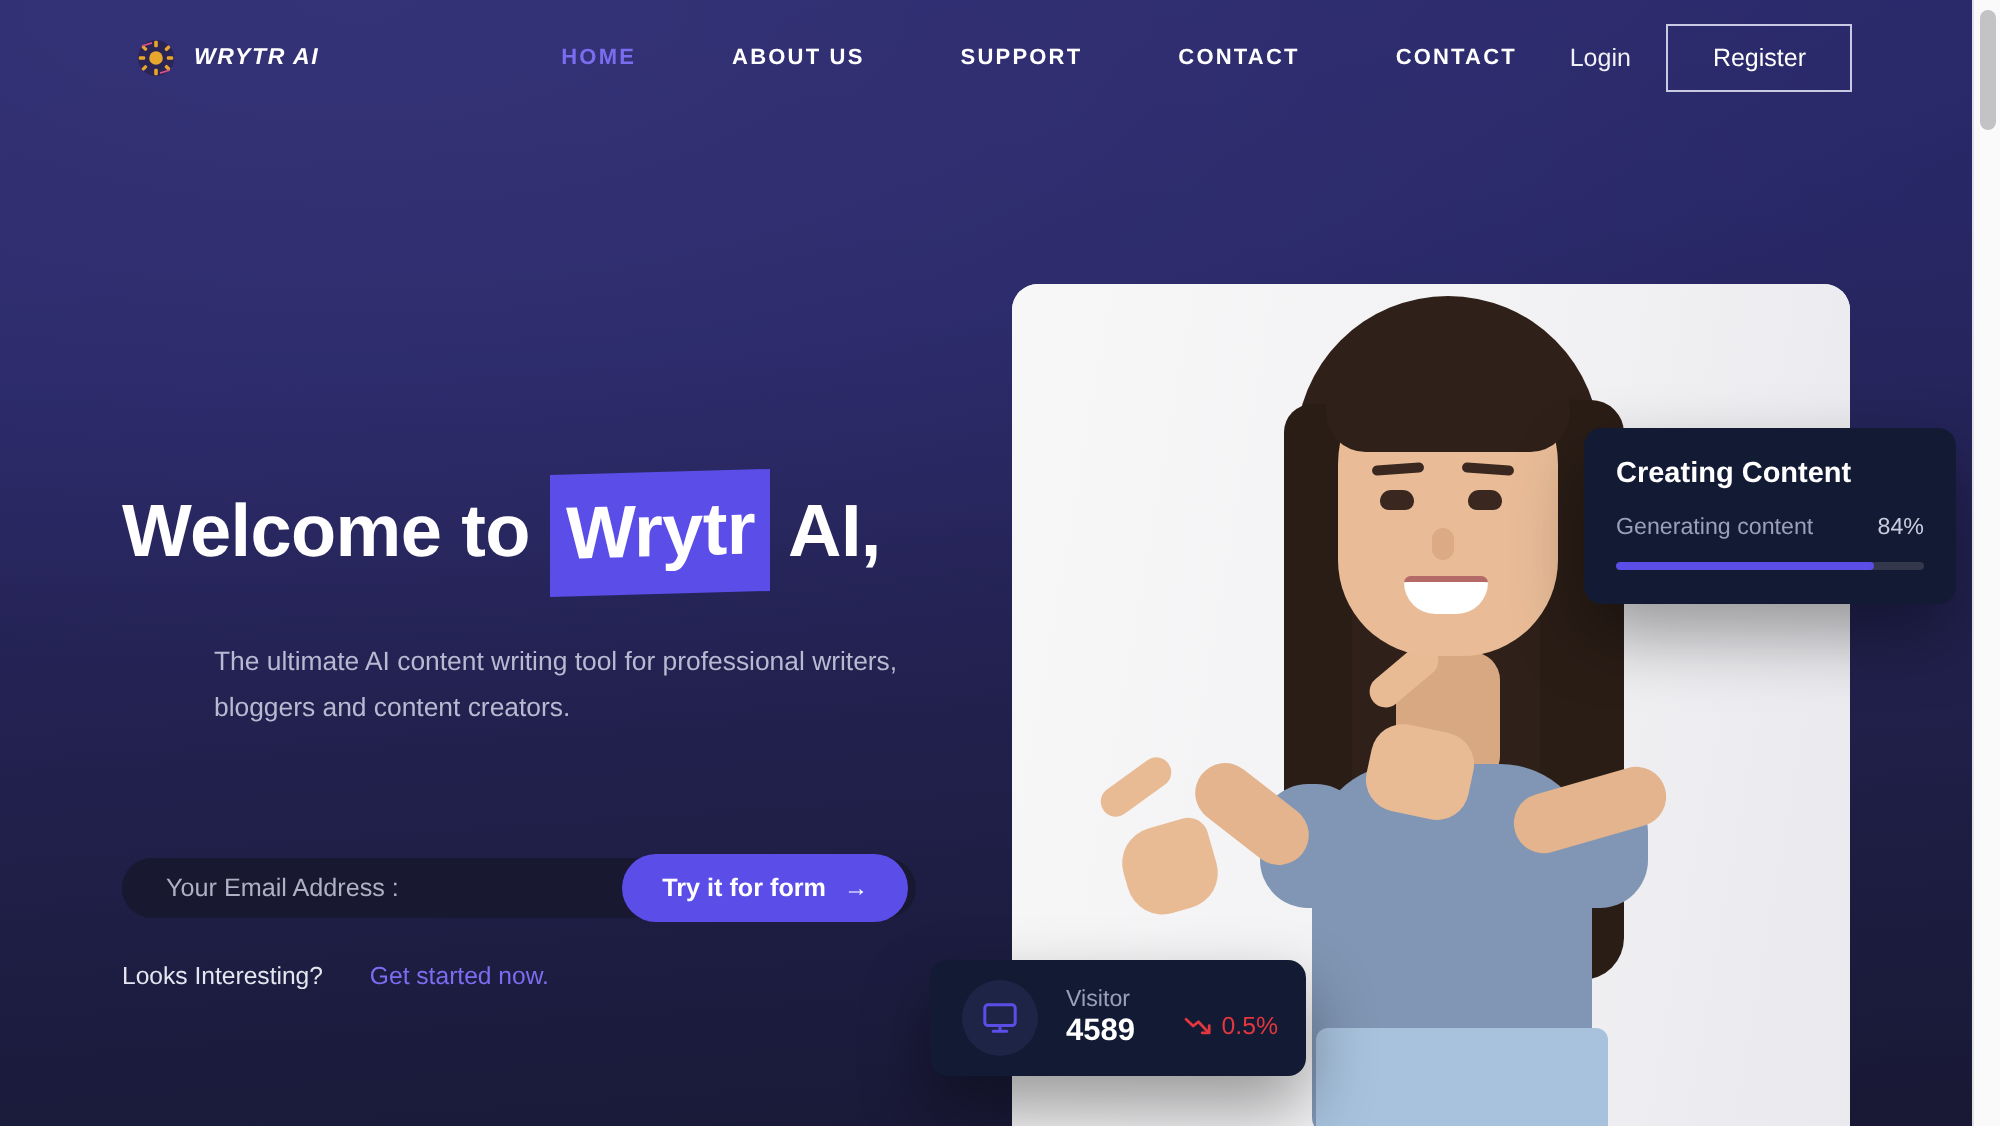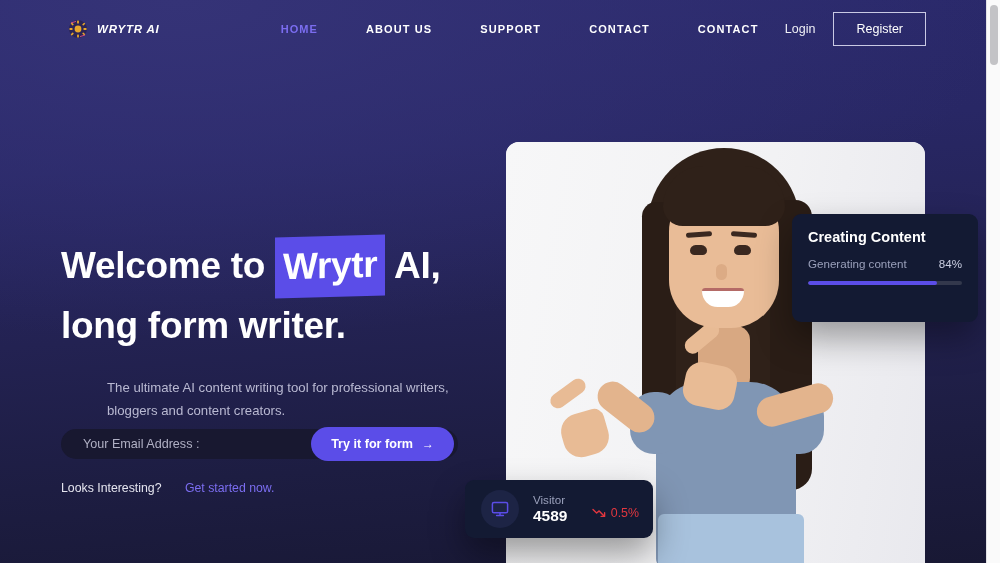--- a/index.html
+++ b/index.html
@@ -321,21 +321,21 @@
     width:40px; height:16px;
     background:#e8bb95;
     border-radius:9px;
     transform:rotate(-40deg);
   }
 
   
   .content-card {
     position:absolute;
     left:792px; top:214px;
-    width:186px; height:108px;
+    width:186px; height:88px;
     background:#131a33;
     border-radius:9px;
     box-shadow:0 16px 34px rgba(0,0,0,0.36);
     padding:15px 16px 0 16px;
   }
   .cc-title {
     color:#ffffff;
     font-size:14.5px;
     font-weight:bold;
   }
@@ -437,21 +437,20 @@
         <span class="login-link">Login</span>
         <button class="register-btn">Register</button>
       </div>
     </div>
 
     <div class="hero-left">
       <div class="headline">
         <span>Welcome to</span>
         <span class="hl-mark">Wrytr</span>
         <span>AI,</span><br>
-        <span>long form writer.</span>
       </div>
       <div class="subtext">The ultimate AI content writing tool for professional writers, bloggers and content creators.</div>
     </div>
 
     <div class="email-row">
       <input class="email-input" type="text" placeholder="Your Email Address :" style="">
       <button class="try-btn">
         <span>Try it for form</span>
         <span class="arrow-glyph">→</span>
       </button>

